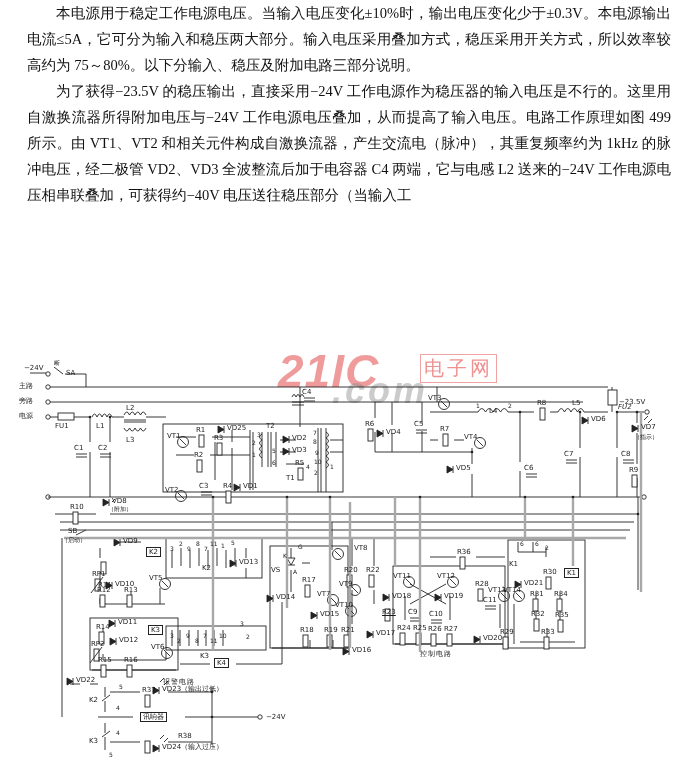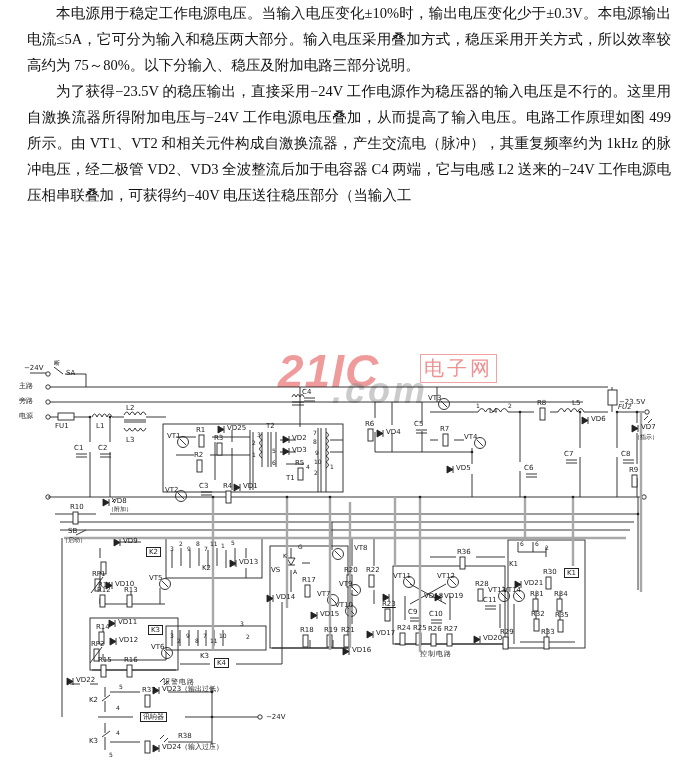--- a/index.html
+++ b/index.html
@@ -315,22 +315,22 @@
         <span class="clabel" style="left: 300px; top: 274px;">R18</span>
         <span class="clabel" style="left: 324px; top: 274px;">R19</span>
         <span class="clabel" style="left: 322px; top: 192px; margin-left: 32px;">VT8</span>
         <span class="clabel" style="left: 344px; top: 214px;">R20</span>
         <span class="clabel" style="left: 366px; top: 214px;">R22</span>
         <span class="clabel" style="left: 339px; top: 228px;">VT9</span>
         <span class="clabel" style="left: 335px; top: 249px;">VT10</span>
         <span class="clabel" style="left: 341px; top: 274px;">R21</span>
         <span class="clabel" style="left: 352px; top: 294px;">VD16</span>
         <span class="clabel" style="left: 376px; top: 277px;">VD17</span>
-        <span class="clabel" style="left: 382px; top: 248px; text-decoration: underline;">R23</span>
-        <span class="clabel" style="left: 392px; top: 240px; padding-left: 32px;">VD18</span>
+        <span class="clabel" style="left: 382px; top: 256px; text-decoration: underline;">R23</span>
+        <span class="clabel" style="left: 392px; top: 240px;">VD18</span>
         <span class="clabel" style="left: 408px; top: 256px;">C9</span>
         <span class="clabel" style="left: 397px; top: 272px;">R24</span>
         <span class="clabel" style="left: 413px; top: 272px;">R25</span>
         <span class="clabel" style="left: 393px; top: 220px;">VT11</span>
         <span class="clabel" style="left: 437px; top: 220px;">VT12</span>
         <span class="clabel" style="left: 429px; top: 258px;">C10</span>
         <span class="clabel" style="left: 444px; top: 240px;">VD19</span>
         <span class="clabel" style="left: 428px; top: 273px;">R26</span>
         <span class="clabel" style="left: 444px; top: 273px;">R27</span>
         <span class="clabel" style="left: 457px; top: 196px;">R36</span>

